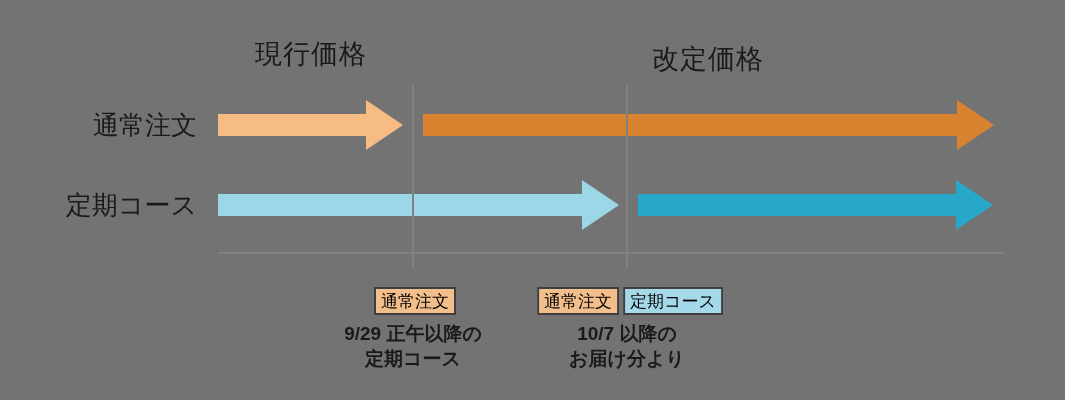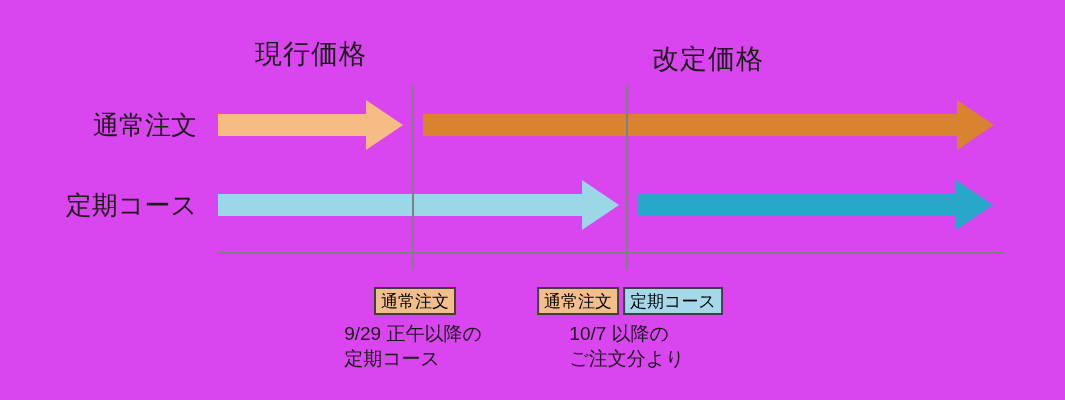--- a/index.html
+++ b/index.html
@@ -4,21 +4,21 @@
 <style>
   html, body {
     margin: 0;
     padding: 0;
     background: #ffffff;
   }
   .canvas {
     position: relative;
     width: 1065px;
     height: 400px;
-    background: #d946ef;
+    background: #737373;
     font-family: "Liberation Sans", "DejaVu Sans", sans-serif;
     color: var(--text-black, #1a1a1a);
     overflow: hidden;
   }
 
   
   .phase-label {
     position: absolute;
     transform: translateX(-50%);
     font-size: 27px;
@@ -111,23 +111,25 @@
     white-space: nowrap;
   }
   .badge.orange { background: var(--badge-orange-fill); }
   .badge.blue   { background: var(--badge-blue-fill); }
 
   
   .note {
     position: absolute;
     top: 321px;
     transform: translateX(-50%);
+    text-align: center;
     font-size: 19px;
     line-height: 25px;
     white-space: nowrap;
+    font-weight: bold;
   }
   #note-1 { left: 413px; }
   #note-2 { left: 627px; }
 </style>
 </head>
 <body>
 
 <div class="canvas">
 
   <div class="phase-label" id="phase-current">現行価格</div>
@@ -165,16 +167,16 @@
     <div>9/29 正午以降の</div>
     <div>定期コース</div>
   </div>
 
   <div class="badge-group" id="badge-group-2">
     <span class="badge orange">通常注文</span>
     <span class="badge blue">定期コース</span>
   </div>
   <div class="note" id="note-2">
     <div>10/7 以降の</div>
-    <div>ご注文分より</div>
+    <div>お届け分より</div>
   </div>
 
 </div>
 
 </body></html>

